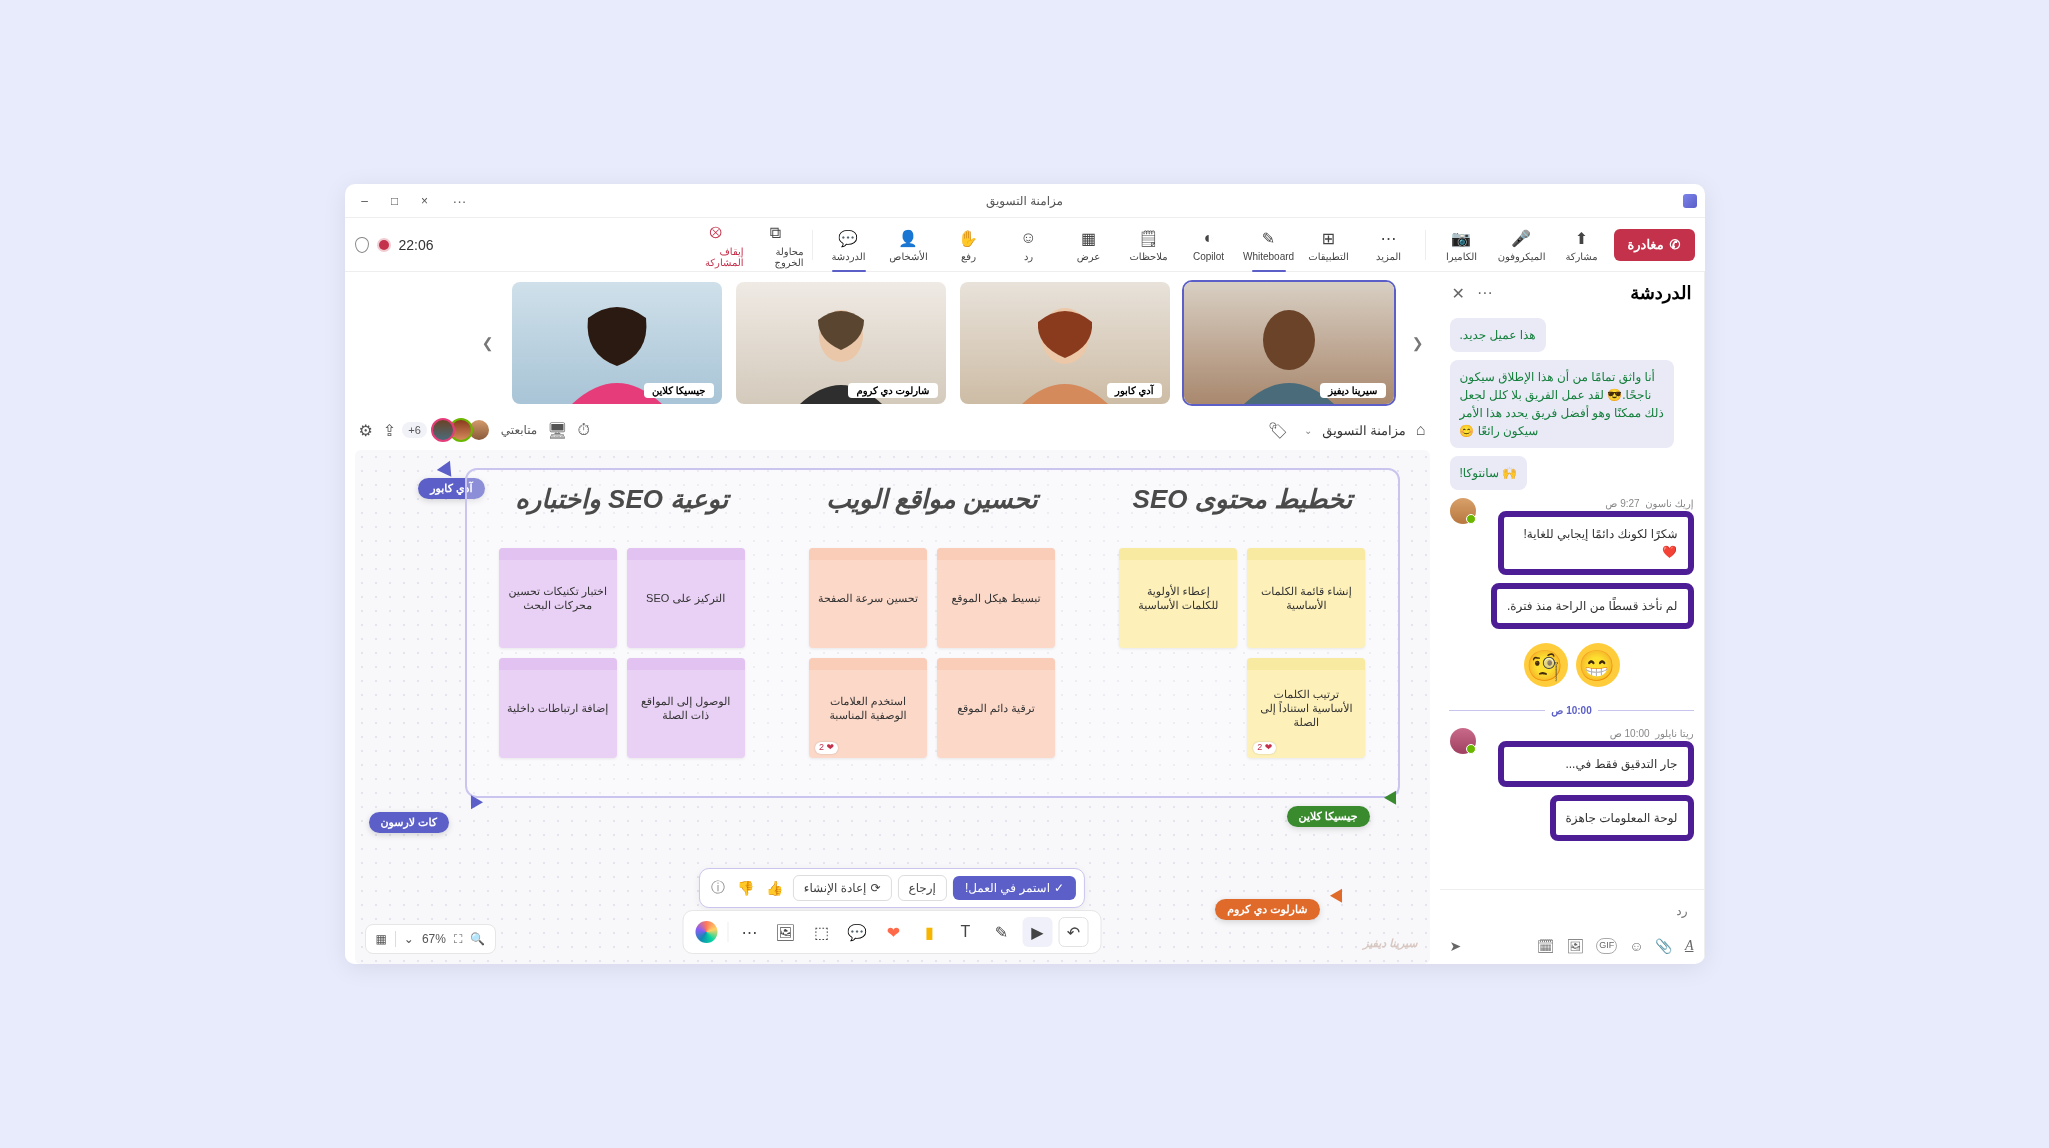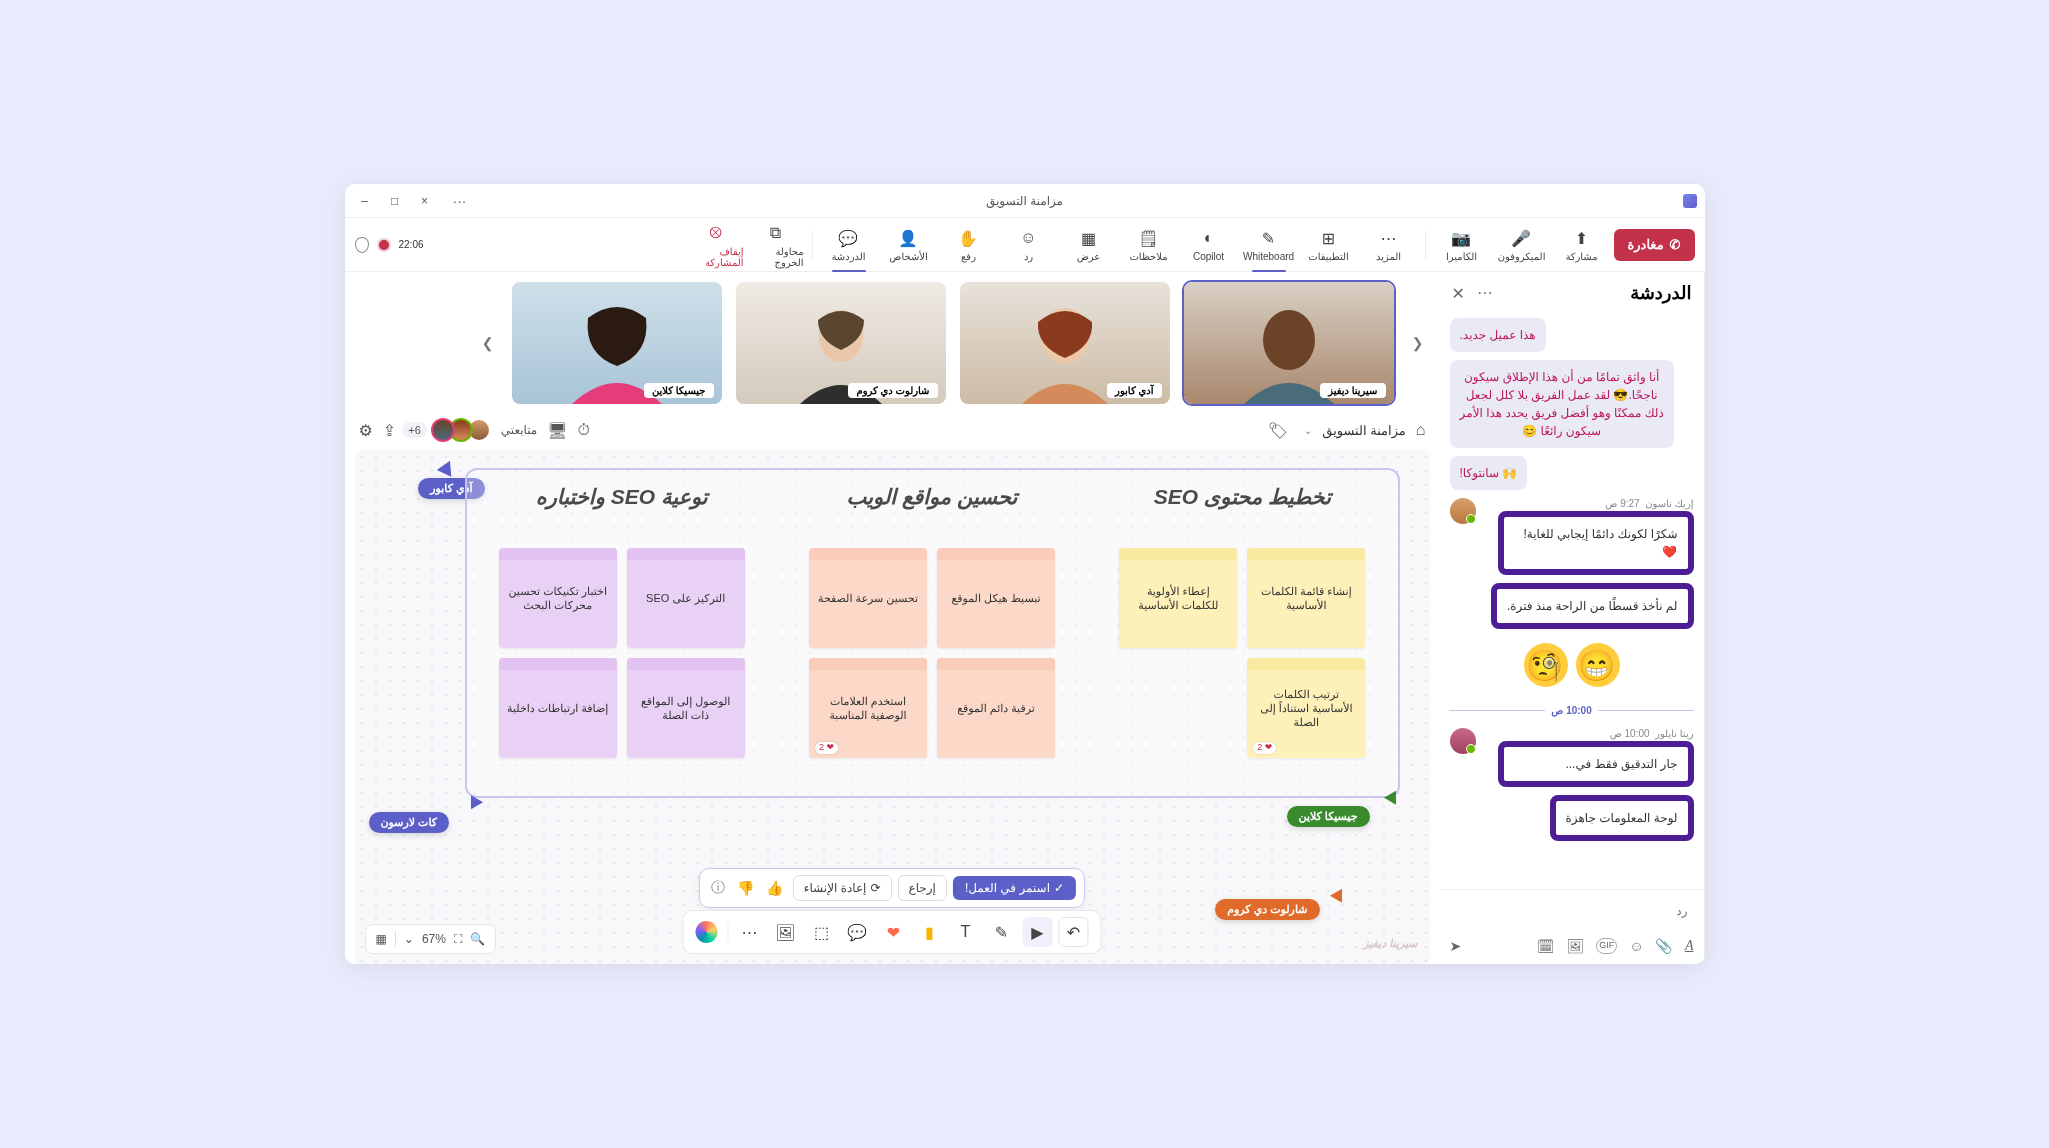--- a/index.html
+++ b/index.html
@@ -46,21 +46,21 @@
 .wb-title { font-size: 13px; color: #333; }
 .chev { font-size: 10px; color: #888; }
 .avatars-mini { display: flex; }
 .mini-av { width: 24px; height: 24px; border-radius: 50%; border: 2px solid #fff; margin-left: -6px; }
 .plus-chip { font-size: 11px; padding: 2px 6px; background: #f1f1f8; border-radius: 10px; margin-left: -4px; }
 
 
 .canvas { flex: 1; background: #f8f8fb; background-image: radial-gradient(circle, #e4e4ee 1px, transparent 1px); background-size: 14px 14px; position: relative; overflow: hidden; margin: 0 10px 0 10px; border-radius: 6px; }
 .board-frame { position: absolute; top: 18px; left: 110px; right: 30px; height: 330px; border: 2px solid #c9c5ee; border-radius: 12px; background: rgba(255,255,255,.3); padding: 14px 20px; display: flex; gap: 40px; justify-content: space-around; }
 .col { flex: 1; display: flex; flex-direction: column; align-items: center; }
-.col-title { font-style: italic; font-weight: 600; font-size: 21px; color: #4a4a4a; text-align: center; line-height: 1.2; margin-bottom: 10px; height: 54px; }
+.col-title { font-style: italic; font-weight: 600; font-size: 26px; color: #4a4a4a; text-align: center; line-height: 1.2; margin-bottom: 10px; height: 54px; }
 .notes { display: grid; grid-template-columns: 1fr 1fr; gap: 10px; }
 .note { width: 118px; height: 100px; border-radius: 4px; padding: 6px 8px; font-size: 11px; display: flex; align-items: center; justify-content: center; text-align: center; color: #333; line-height: 1.3; position: relative; box-shadow: 0 1px 3px rgba(0,0,0,.08); }
 .note .tab { position: absolute; top: 0; left: 0; right: 0; height: 12px; border-radius: 4px 4px 0 0; opacity: .5; }
 .note.yellow { background: #fdf0b8; }
 .note.yellow .tab { background: #f5e48c; }
 .note.orange { background: #fcd8c8; }
 .note.orange .tab { background: #f7c2a8; }
 .note.purple { background: #e9d0f5; }
 .note.purple .tab { background: #dab4ee; }
 .note .react { position: absolute; bottom: 4px; left: 6px; font-size: 9px; background: #fff; padding: 0 4px; border-radius: 6px; box-shadow: 0 0 2px rgba(0,0,0,.2); color: #c4314b; }
@@ -80,21 +80,21 @@
 .bc-btn.primary { background: #f0f0fa; }
 .bc-btn.undo { border: 1px solid #e2e2e2; margin-right: 4px; }
 .copilot-logo { width: 22px; height: 22px; border-radius: 50%; background: conic-gradient(#ff7a59,#ffd166,#06d6a0,#118ab2,#8a5cf6,#ff7a59); }
 
 
 .chat-head { display: flex; align-items: center; justify-content: space-between; padding: 10px 12px; }
 .chat-head h3 { font-size: 18px; font-weight: 700; }
 .chat-head-ctrls { display: flex; gap: 12px; color: #666; }
 .chat-body { flex: 1; overflow: auto; padding: 4px 10px; display: flex; flex-direction: column; gap: 8px; }
 .bubble { border-radius: 8px; padding: 8px 10px; font-size: 12px; line-height: 1.5; max-width: 92%; }
-.bubble.me { background: #eae9f6; align-self: flex-end; text-align: center; color: #be185d; }
+.bubble.me { background: #eae9f6; align-self: flex-end; text-align: left; color: #15803d; }
 .bubble.other { background: #fff; border: 6px solid #4c1d95; color: #333; }
 .msg-row { display: flex; gap: 6px; align-items: flex-start; }
 .msg-row .av { width: 26px; height: 26px; border-radius: 50%; flex-shrink: 0; position: relative; }
 .msg-row .av::after { content: ""; position: absolute; bottom: 0; right: 0; width: 8px; height: 8px; border-radius: 50%; background: #6bb700; border: 1.5px solid #fff; }
 .msg-meta { font-size: 10px; color: #888; margin-bottom: 2px; }
 .reactions-row { display: flex; gap: 8px; justify-content: center; padding: 6px 0; }
 .big-emoji { width: 44px; height: 44px; border-radius: 50%; display: flex; align-items: center; justify-content: center; font-size: 30px; }
 .time-sep { display: flex; align-items: center; gap: 6px; margin: 4px 0; }
 .time-sep .line { flex: 1; height: 1px; background: #c7c4ee; }
 .time-sep .t { font-size: 10px; color: #5b5fc7; font-weight: 600; }
@@ -191,21 +191,21 @@
       <div class="tool">
           <span class="ico">⧉</span>
           <span>محاولة الخروج</span>
         </div>
       <div class="tool red">
           <span class="ico">⮾</span>
           <span>إيقاف المشاركة</span>
         </div>
     </div>
     <div class="toolbar-right">
-      <span style="font-size:10px;">22:06</span>
+      <span style="font-size:14px;">22:06</span>
       <span class="rec-dot"></span>
       <span class="shield-ico"></span>
     </div>
   </div>
 
   <div class="body">
 
     <div class="chat-panel">
       <div class="chat-head">
         <h3>الدردشة</h3>

